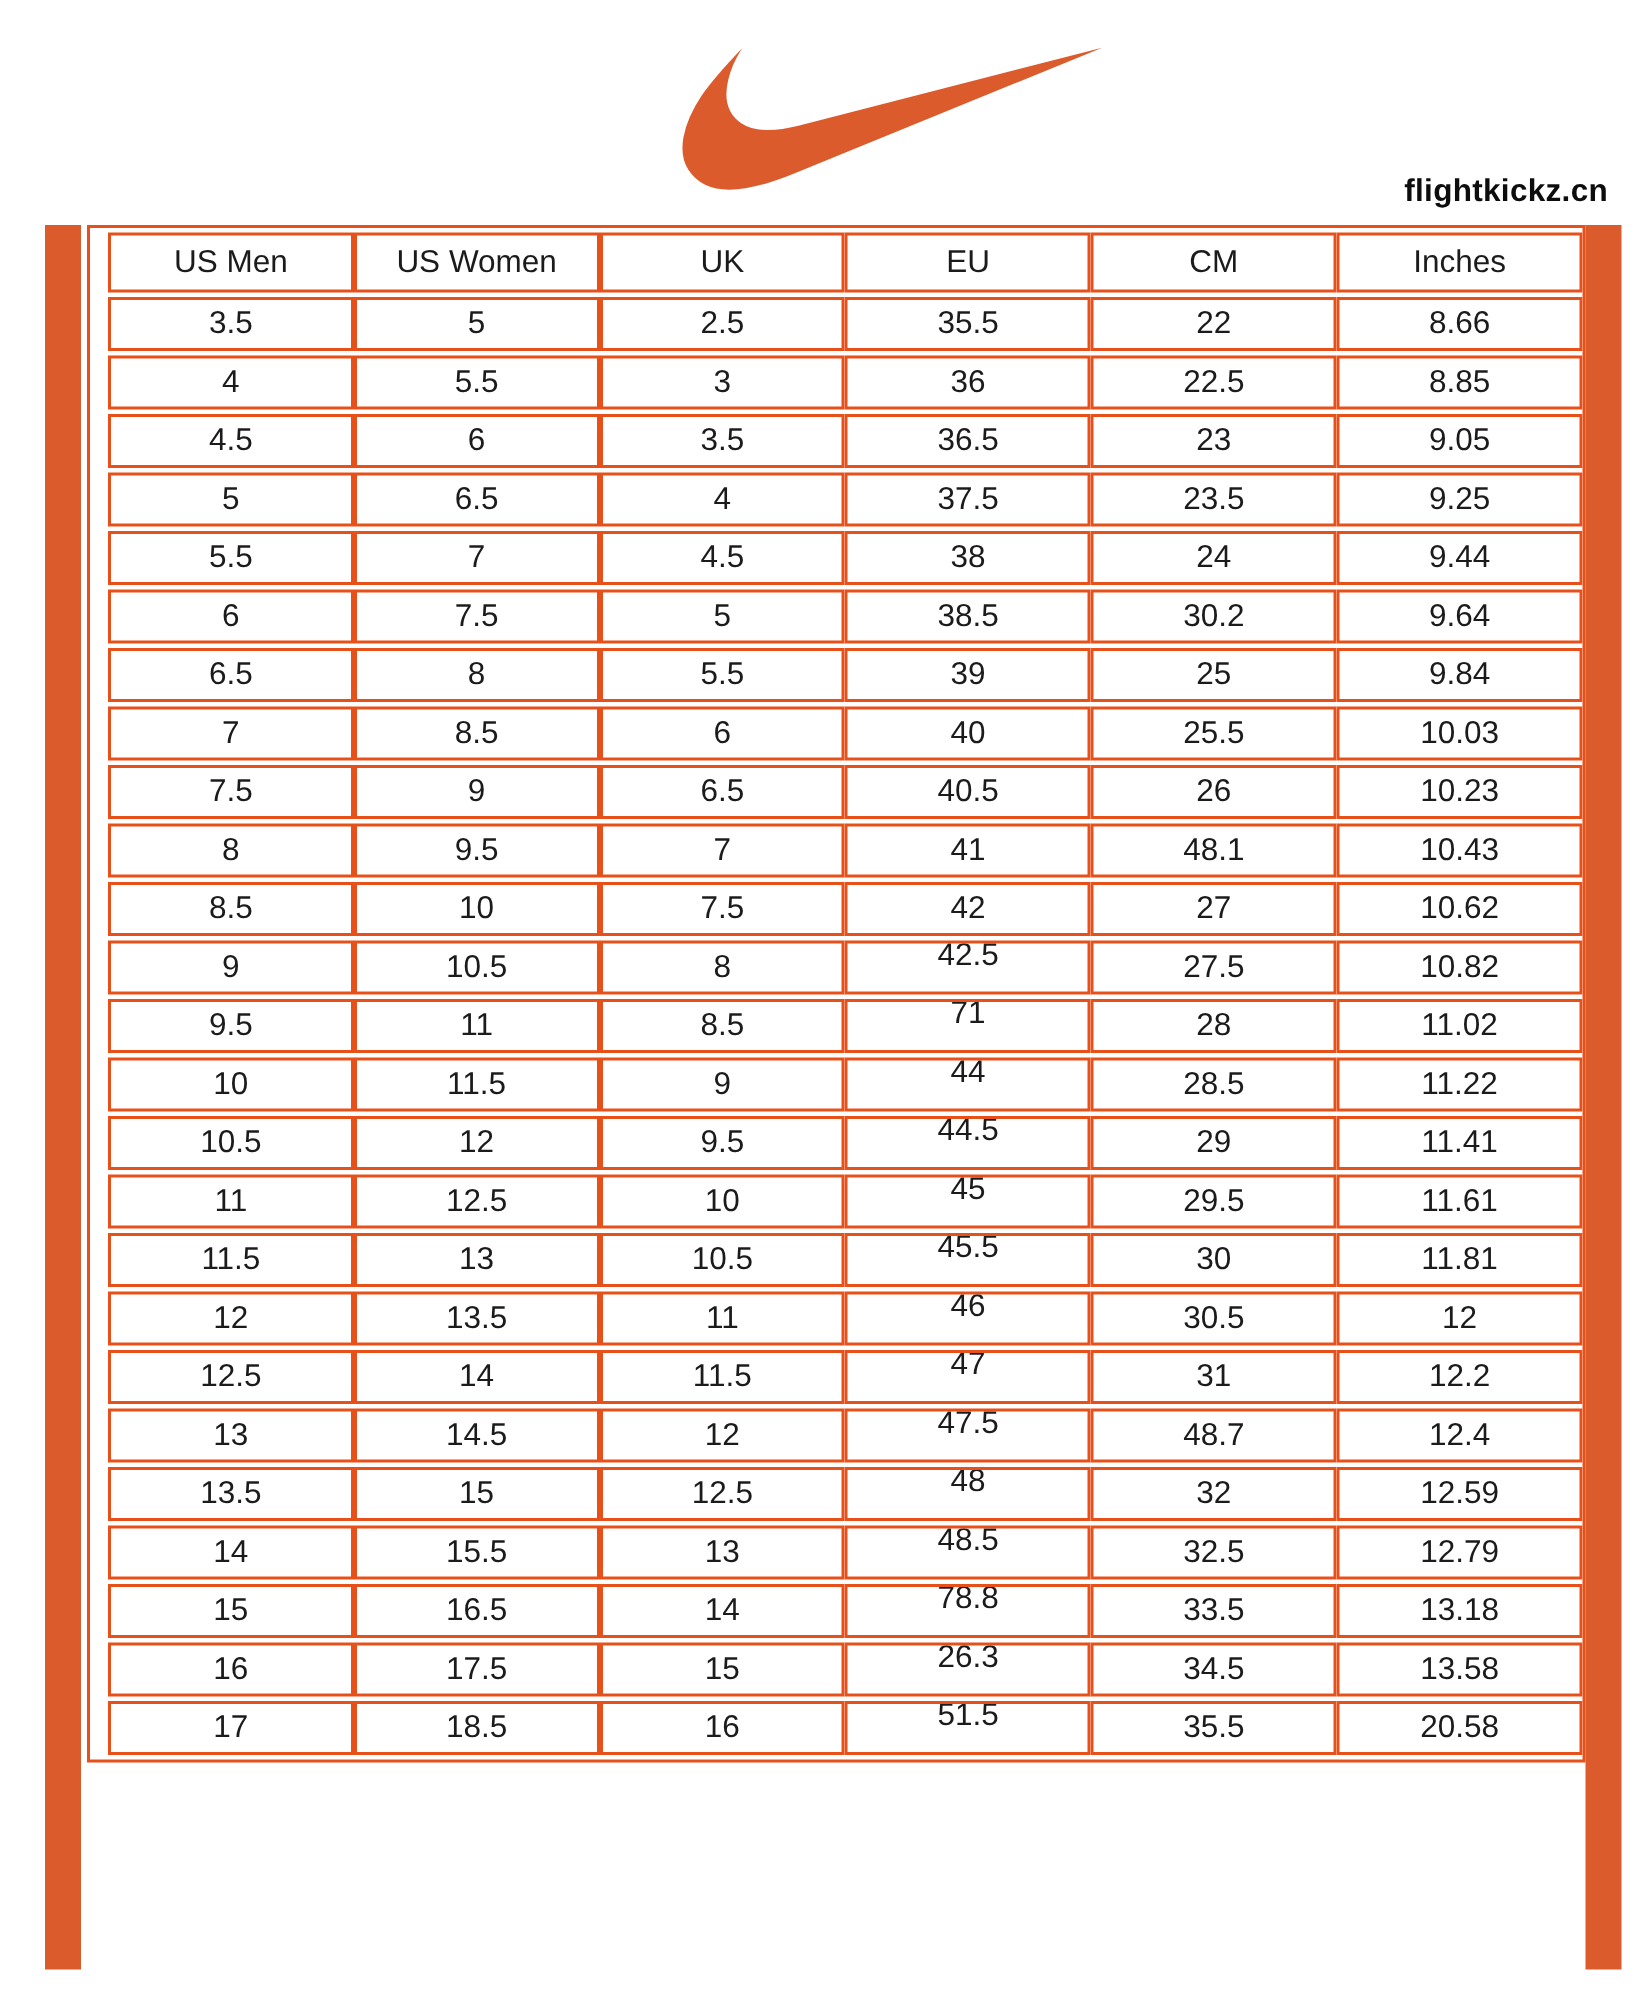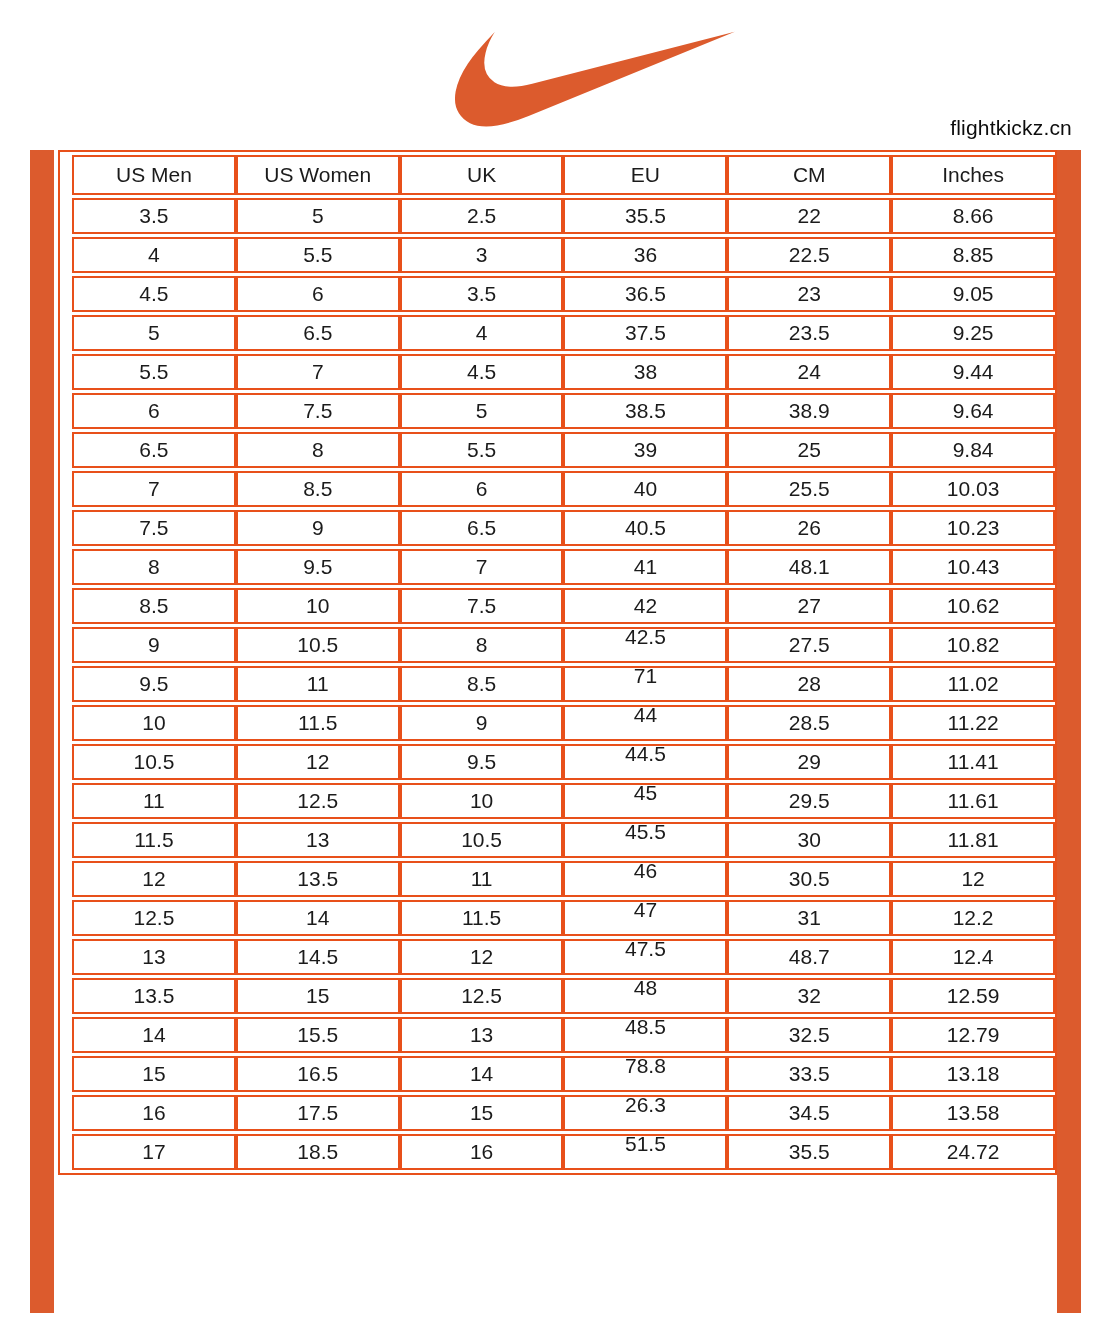--- a/index.html
+++ b/index.html
@@ -21,21 +21,21 @@
   }
   .swoosh {
     position: absolute;
     left: 453px; top: 16px;
     width: 284px; height: 127px;
   }
   .site-name {
     position: absolute;
     right: 28px; top: 116px;
     font-size: 21px;
-    font-weight: 400;
+    font-weight: 700;
     letter-spacing: 0.2px;
     color: #0d0d0d;
   }
 
   
   .side-rail {
     position: absolute;
     top: 150px;
     width: 24px;
     height: 1163px;
@@ -144,21 +144,21 @@
           <td>4.5</td>
           <td>38</td>
           <td>24</td>
           <td>9.44</td>
         </tr>
         <tr>
           <td>6</td>
           <td>7.5</td>
           <td>5</td>
           <td>38.5</td>
-          <td>38.9</td>
+          <td>30.2</td>
           <td>9.64</td>
         </tr>
         <tr>
           <td>6.5</td>
           <td>8</td>
           <td>5.5</td>
           <td>39</td>
           <td>25</td>
           <td>9.84</td>
         </tr>
@@ -297,17 +297,17 @@
           <td><span class="raised">26.3</span></td>
           <td>34.5</td>
           <td>13.58</td>
         </tr>
         <tr>
           <td>17</td>
           <td>18.5</td>
           <td>16</td>
           <td><span class="raised">51.5</span></td>
           <td>35.5</td>
-          <td>24.72</td>
+          <td>20.58</td>
         </tr>
       </tbody>
   </table>
 </div>
 
 </body></html>

